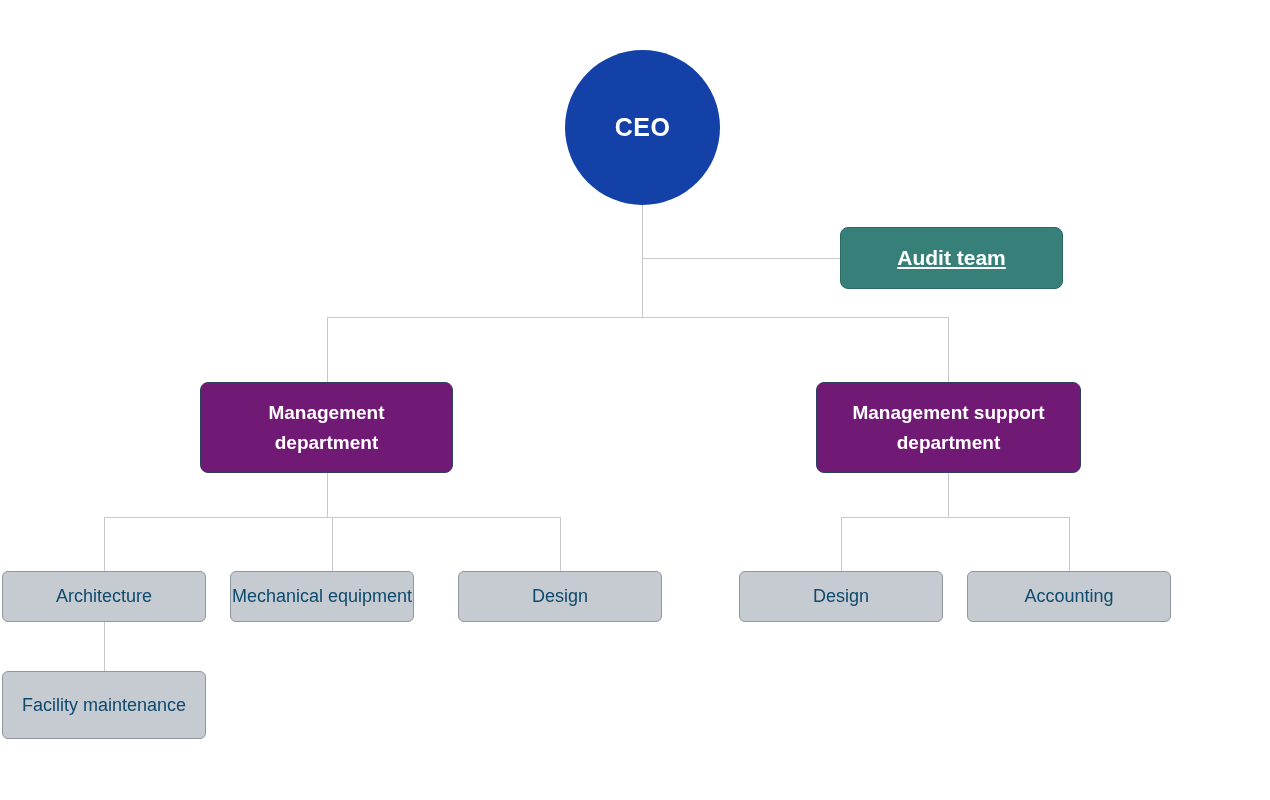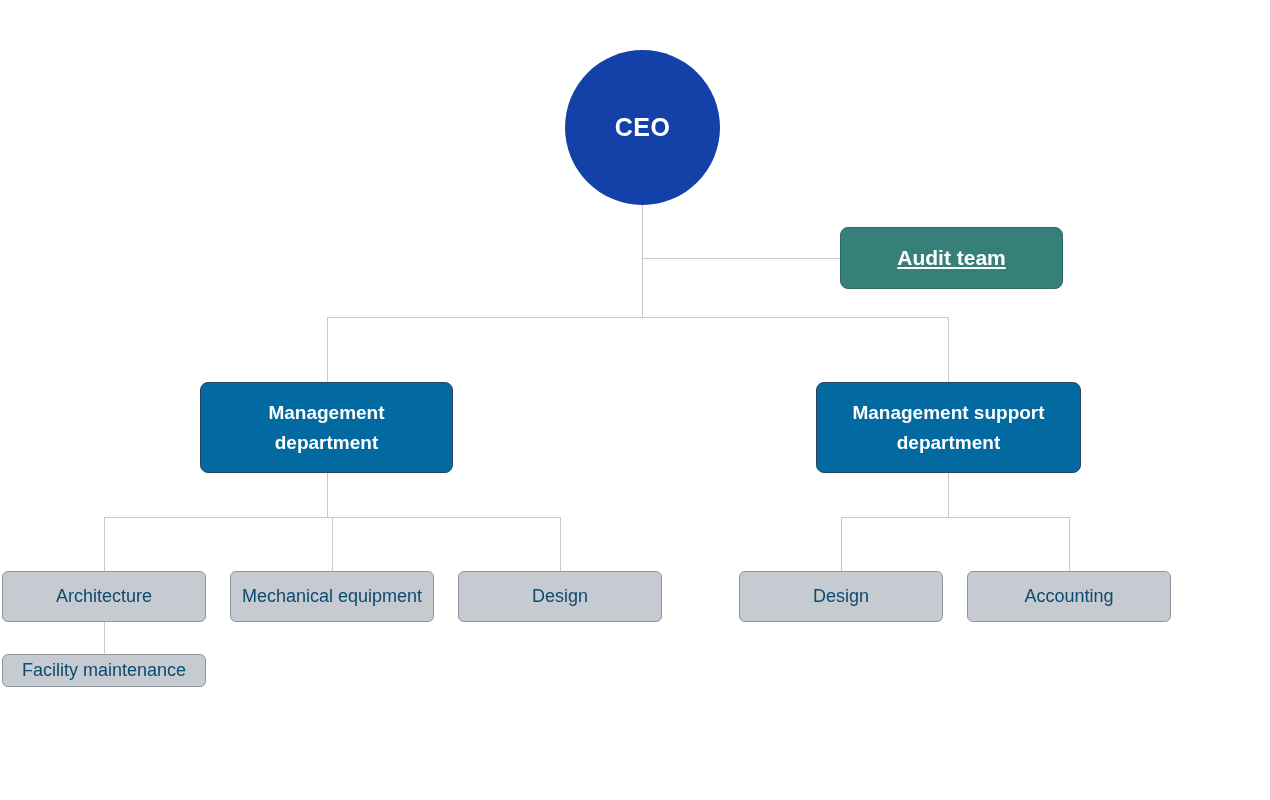--- a/index.html
+++ b/index.html
@@ -38,21 +38,21 @@
   .teal {
     background: #37807a;
     border: 1px solid #2d6a65;
     border-radius: 8px;
     color: #ffffff;
     font-size: 21px;
     font-weight: 600;
     text-decoration: underline;
   }
   .navy {
-    background: #0369a1;
+    background: #701a75;
     border: 1px solid #2b4361;
     border-radius: 8px;
     color: #ffffff;
     font-size: 19px;
     font-weight: 700;
     line-height: 1.55;
     justify-content: center;
   }
   .gray {
     background: #c6cad1;
@@ -61,25 +61,25 @@
     color: #0c4a6e;
     font-size: 18px;
     font-weight: 400;
   }
   
   #ceo        { left: 565px; top: 50px;  width: 155px; height: 155px; }
   #audit      { left: 840px; top: 227px; width: 223px; height: 62px;  }
   #mgmt       { left: 200px; top: 382px; width: 253px; height: 91px;  }
   #support    { left: 816px; top: 382px; width: 265px; height: 91px;  }
   #architecture { left: 2px;   top: 571px; width: 204px; height: 51px; }
-  #mech         { left: 230px; top: 571px; width: 204px; height: 51px; }
+  #mech         { left: 230px; top: 571px; width: 184px; height: 51px; }
   #design       { left: 458px; top: 571px; width: 204px; height: 51px; }
   #sales        { left: 739px; top: 571px; width: 204px; height: 51px; }
   #accounting   { left: 967px; top: 571px; width: 204px; height: 51px; }
-  #facility     { left: 2px;   top: 654px; width: 204px; height: 33px; }
+  #facility     { left: 2px;   top: 671px; width: 204px; height: 68px; }
   #mgmt .label    { max-width: 150px; }
   #support .label { max-width: 235px; }
   
   .l1  { left: 642px;  top: 205px; width: 1px;   height: 112px; }
   .l2  { left: 642px;  top: 258px; width: 198px; height: 1px;   }
   .l3  { left: 327px;  top: 317px; width: 622px; height: 1px;   }
   .l4  { left: 327px;  top: 317px; width: 1px;   height: 65px;  }
   .l5  { left: 948px;  top: 317px; width: 1px;   height: 65px;  }
   .l6  { left: 327px;  top: 473px; width: 1px;   height: 44px;  }
   .l7  { left: 104px;  top: 517px; width: 456px; height: 1px;   }

